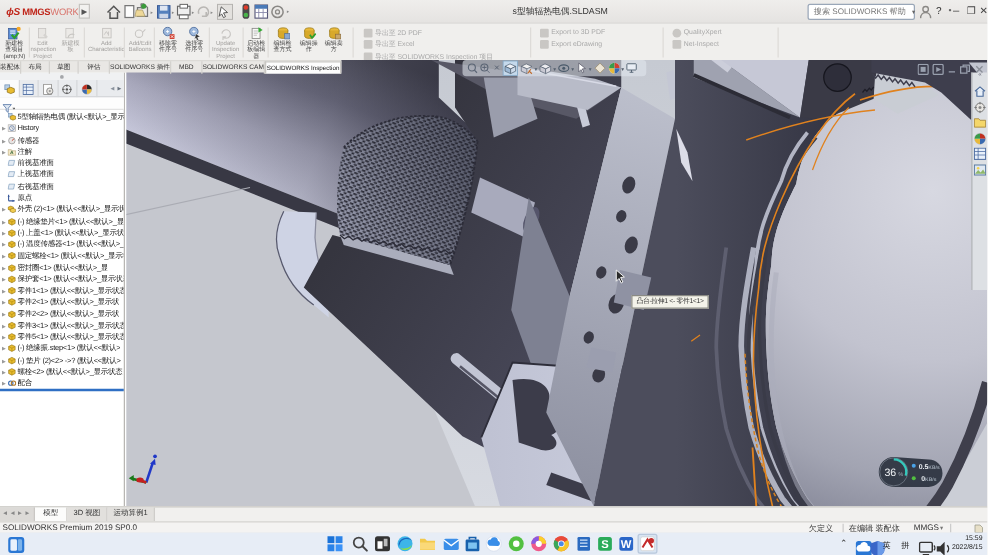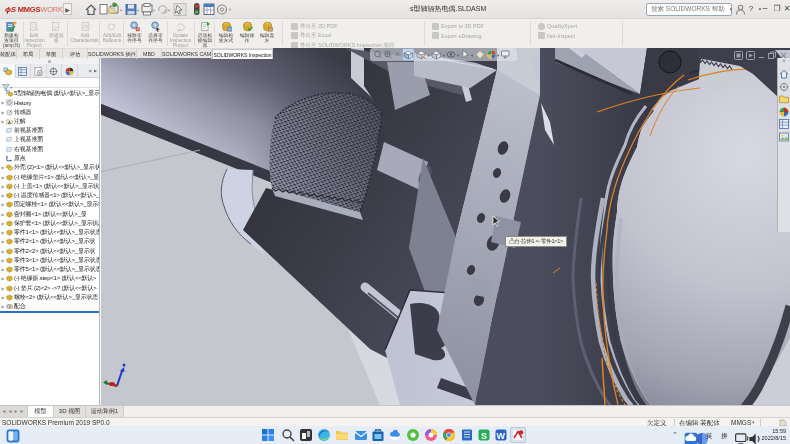--- a/index.html
+++ b/index.html
@@ -501,20 +501,35 @@
             <rect x="2.5" y="2.5" width="4" height="4" fill="#aab2c0" stroke="none"></rect>
           <rect x="12.5" y="0.5" width="8" height="8" rx="1"></rect>
             <path d="M15,2.5 l4,2 -4,2 z" fill="#aab2c0" stroke="none"></path>
           <path d="M25,6.5 h5"></path>
           <rect x="34.5" y="2.5" width="5" height="5"></rect>
             <path d="M36.5,2.5 v-1.5 h5 v5 h-1.5"></path>
         </g>
         <path d="M47,2 l5,5 m0,-5 l-5,5" stroke="#8a8f98" stroke-width="1.1"></path>
       </svg>
       <div id="tooltip">凸台-拉伸1 &lt;- 零件1&lt;1&gt;</div>
+      <div id="badge">
+        <svg width="60" height="28" viewBox="0 0 60 28">
+          <g opacity="0.93">
+              <path d="M 14,1.5 A 12,12 0 1 0 14,25.5 L 42,25.5 A 11,11 0 0 0 42,3.5 L 14,1.5 Z" fill="#2c3340"></path>
+            </g>
+            <circle cx="14" cy="13.5" r="11.2" fill="none" stroke="#79828e" stroke-width="0.8" opacity="0.7"></circle>
+          <path d="M 14,3.5 A 10,10 0 0 1 23.5,16.5" fill="none" stroke="#35c8bc" stroke-width="1.8"></path>
+          <text x="6.5" y="16.5" font-size="8.5" fill="#eef1f4">36</text>
+            <text x="17.5" y="16.5" font-size="4.5" fill="#aab2bc">%</text>
+          <circle cx="30" cy="8.5" r="1.6" fill="#4aa3e8"></circle>
+          <text x="34" y="11" font-size="5.5" fill="#e8ecf0" font-weight="bold">0.5<tspan font-size="4" fill="#9aa4b0">KB/s</tspan></text>
+          <circle cx="30" cy="18.5" r="1.6" fill="#52c041"></circle>
+          <text x="36" y="21" font-size="5.5" fill="#e8ecf0" font-weight="bold">0<tspan font-size="4" fill="#9aa4b0">KB/s</tspan></text>
+        </svg>
+      </div>
     </div>
     <div id="panel">
       <svg width="0" height="0" style="position:absolute;">
         <defs>
           <g id="i-part">
               <path d="M1,2.5 L4,1 L7,2.5 L7,5.5 L4,7 L1,5.5 Z" fill="#e8bc30" stroke="#8a6a10" stroke-width="0.5"></path>
               <path d="M1,2.5 L4,4 L7,2.5 M4,4 L4,7" stroke="#a8840a" stroke-width="0.5" fill="none"></path>
             </g>
           <g id="i-asm2">
               <path d="M0.5,2 L3,1 L5.5,2 L5.5,4 L3,5 L0.5,4 Z" fill="#e8bc30" stroke="#8a6a10" stroke-width="0.5"></path>

